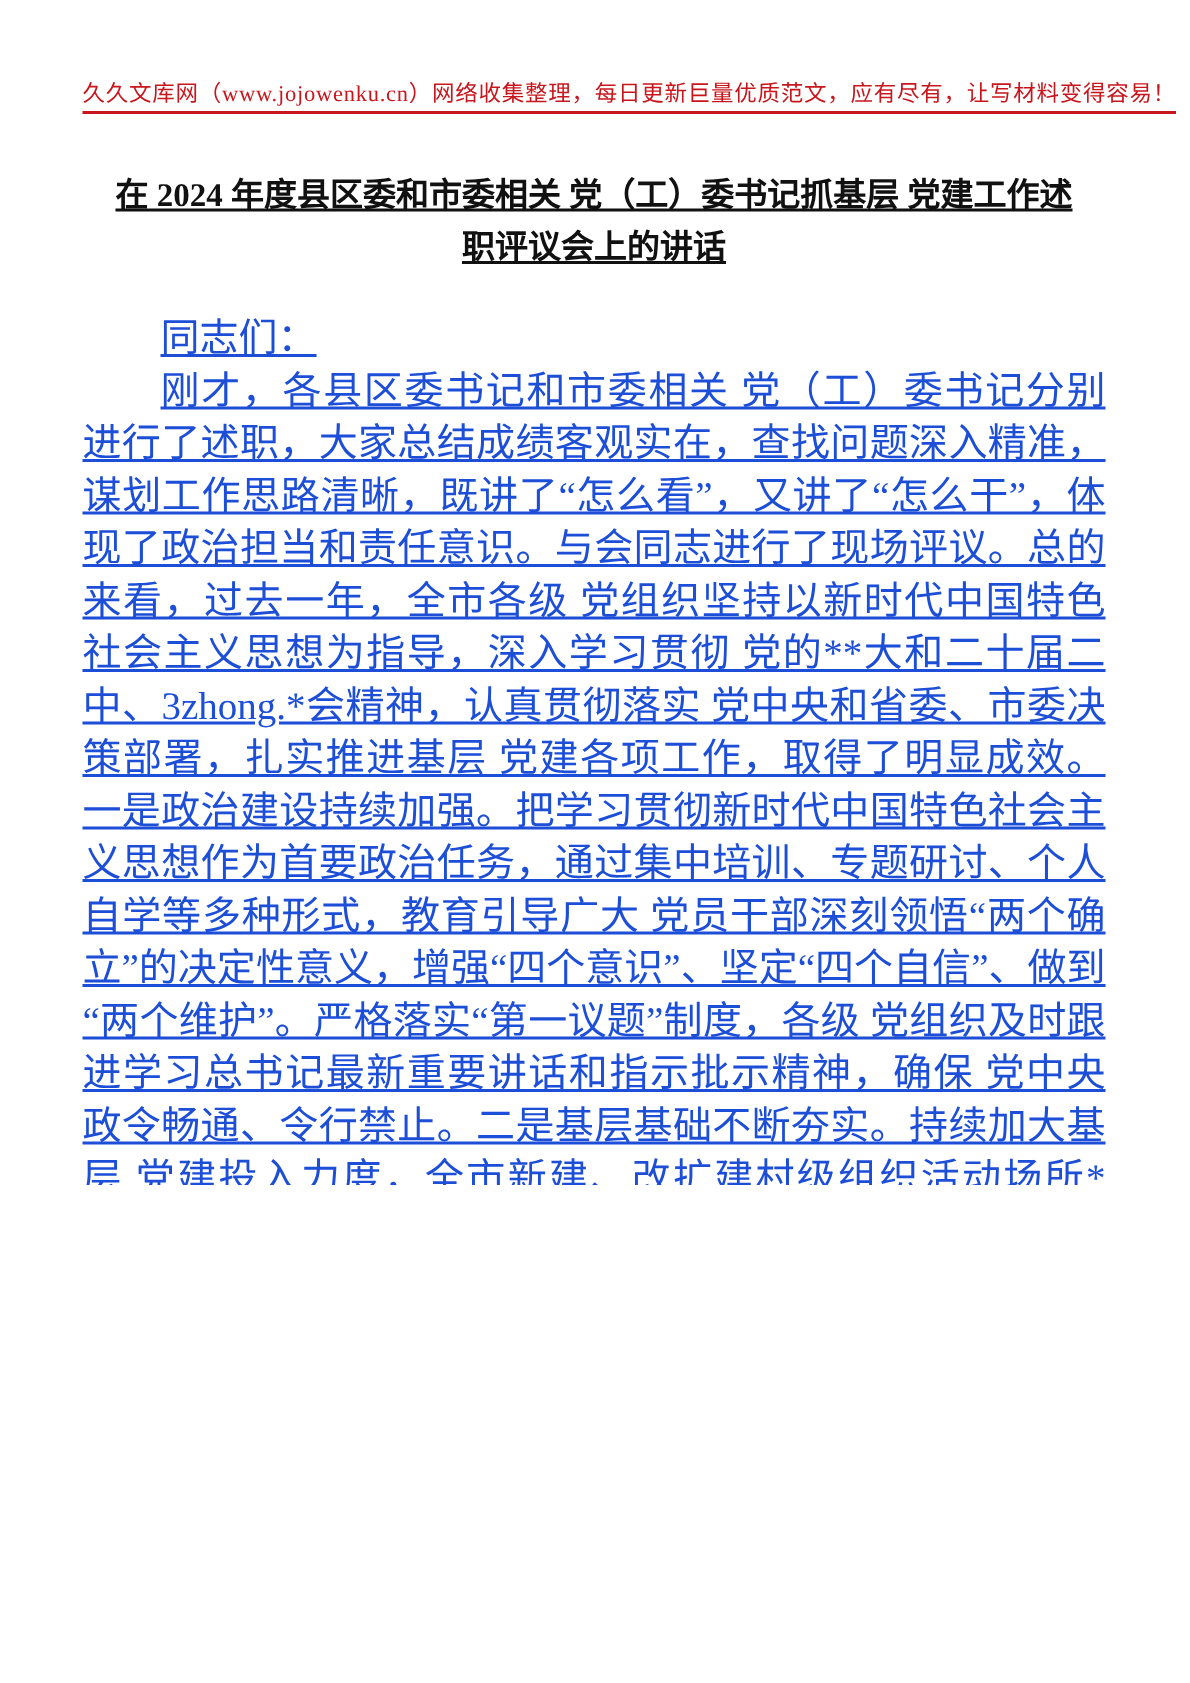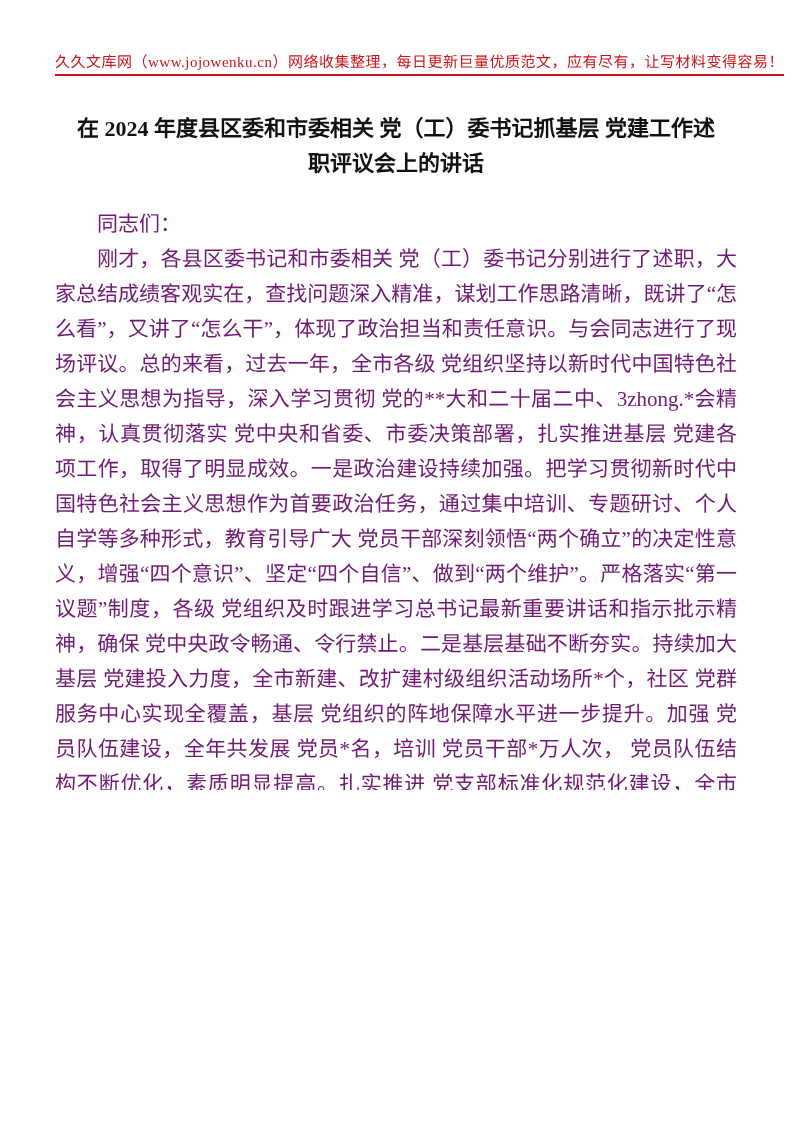--- a/index.html
+++ b/index.html
@@ -34,30 +34,32 @@
     white-space: nowrap;
   }
   .title {
     font-size: 22px;
     line-height: 35px;
     font-weight: bold;
     text-align: center;
     margin: 0 auto 26px auto;
     padding: 0 12px;
     color: #111111;
+    text-decoration: underline;
   }
   .doc-body p.para {
-    font-size: 21px;
+    font-size: 26px;
     line-height: 35px;
     text-align: justify;
     text-justify: inter-ideograph;
     text-indent: 2em;
     margin: 0;
     word-break: break-all;
-    color: #701a75;
+    color: #1d4ed8;
+    text-decoration: underline;
   }
 </style>
 </head>
 <body>
 
 <div class="page">
   <div class="header">
     <span class="header-text">久久文库网（www.jojowenku.cn）网络收集整理，每日更新巨量优质范文，应有尽有，让写材料变得容易！</span>
   </div>
 

